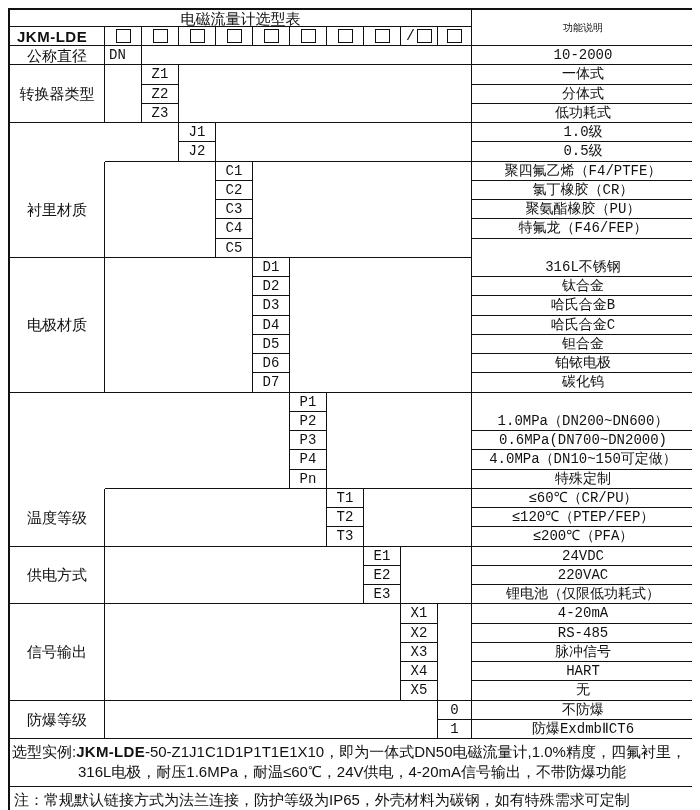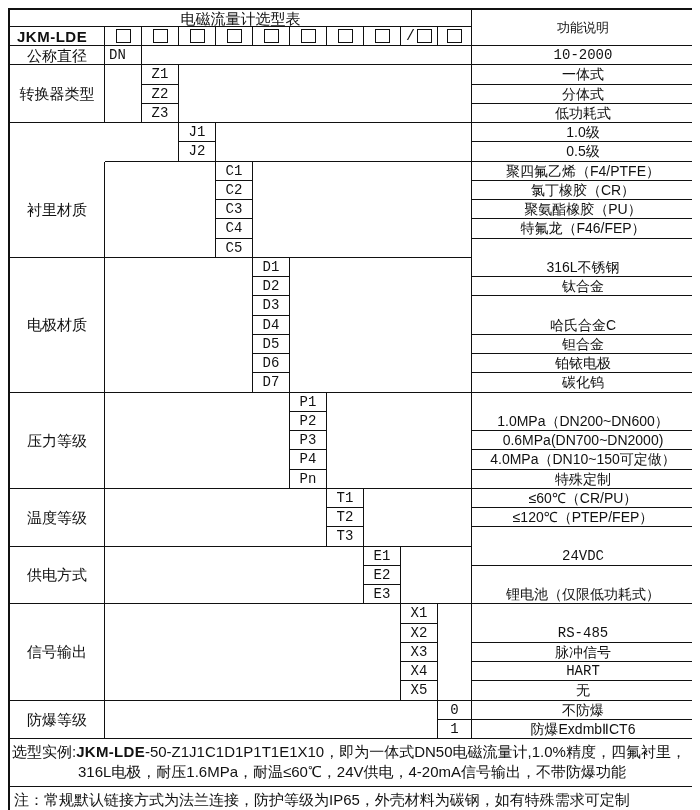--- a/index.html
+++ b/index.html
@@ -5,30 +5,30 @@
   html,body{margin:0;padding:0;background:#fff;}
   body{margin:8px;font-family:"Liberation Sans",sans-serif;color:#111;}
   .sheet{width:684px;border:2px solid #111;background:#fff;}
   .grid{display:grid;grid-template-columns:95px repeat(9,37px) 34px 222px;
         grid-template-rows:17px 19px repeat(36,19.25px);}
   .c{border-right:1px solid #111;border-bottom:1px solid #111;
      display:flex;align-items:center;justify-content:center;
      font-size:14px;line-height:1;overflow:hidden;white-space:nowrap;background:#fff;}
   .noR{border-right:none;}
   .title{font-size:15px;}
-  .func{font-size:13px;}
+  .func{font-size:10px;}
   .lab{font-size:15px;}
   .m{font-family:"Liberation Mono","DejaVu Sans Mono",monospace;}
   .code{font-family:"Liberation Mono","DejaVu Sans Mono",monospace;font-size:14px;}
   .model{justify-content:flex-start;padding-left:7px;font-weight:bold;
          font-size:15px;letter-spacing:.5px;}
   .dn{justify-content:flex-start;padding-left:4px;}
   .box{display:inline-block;width:13px;height:12px;border:1px solid #111;background:#fff;}
   .slash{font-size:15px;margin-right:2px;font-family:"Liberation Mono",monospace;}
-  .desc{font-size:14px;}
+  .desc{font-size:14px;font-family:Liberation Mono, monospace;}
   .note1{border-bottom:1px solid #111;padding:3px 2px;min-height:37px;font-size:15px;line-height:1.35;}
   .note1 .l1{text-align:left;}
   .note1 .l2{text-align:center;}
   .note2{padding:3px 4px;font-size:15px;min-height:18px;line-height:1.3;}
   b{font-weight:bold;letter-spacing:.3px;}
 </style>
 </head>
 <body>
 
 <div class="sheet">
@@ -110,64 +110,67 @@
     <div class="c code" style="grid-area:14/6">D1</div>
     <div class="c code" style="grid-area:15/6">D2</div>
     <div class="c code" style="grid-area:16/6">D3</div>
     <div class="c code" style="grid-area:17/6">D4</div>
     <div class="c code" style="grid-area:18/6">D5</div>
     <div class="c code" style="grid-area:19/6">D6</div>
     <div class="c code" style="grid-area:20/6">D7</div>
     <div class="c" style="grid-area:14/7/21/12"></div>
     <div class="c desc noR" style="grid-area:14/12">316L不锈钢</div>
     <div class="c desc noR" style="grid-area:15/12">钛合金</div>
+    <div class="c desc noR" style="grid-area:16/12">哈氏合金B</div>
     <div class="c desc noR" style="grid-area:18/12">钽合金</div>
     <div class="c desc noR" style="grid-area:17/12">哈氏合金C</div>
     <div class="c desc noR" style="grid-area:19/12">铂铱电极</div>
     <div class="c desc noR" style="grid-area:20/12">碳化钨</div>
 
-    <div class="c lab" style="grid-area:21/1/26/2">压力等级</div>
     <div class="c" style="grid-area:21/2/26/7"></div>
     <div class="c code" style="grid-area:21/7">P1</div>
     <div class="c code" style="grid-area:22/7">P2</div>
     <div class="c code" style="grid-area:23/7">P3</div>
     <div class="c code" style="grid-area:24/7">P4</div>
     <div class="c code" style="grid-area:25/7">Pn</div>
     <div class="c" style="grid-area:21/8/26/12"></div>
     <div class="c desc noR" style="grid-area:22/12">1.0MPa（DN200~DN600）</div>
     <div class="c desc noR" style="grid-area:23/12">0.6MPa(DN700~DN2000)</div>
     <div class="c desc noR" style="grid-area:24/12">4.0MPa（DN10~150可定做）</div>
     <div class="c desc noR" style="grid-area:25/12">特殊定制</div>
 
     <div class="c lab" style="grid-area:26/1/29/2">温度等级</div>
     <div class="c" style="grid-area:26/2/29/8"></div>
     <div class="c code" style="grid-area:26/8">T1</div>
     <div class="c code" style="grid-area:27/8">T2</div>
     <div class="c code" style="grid-area:28/8">T3</div>
     <div class="c" style="grid-area:26/9/29/12"></div>
     <div class="c desc noR" style="grid-area:26/12">≤60℃（CR/PU）</div>
     <div class="c desc noR" style="grid-area:27/12">≤120℃（PTEP/FEP）</div>
+    <div class="c desc noR" style="grid-area:28/12">≤200℃（PFA）</div>
 
     <div class="c lab" style="grid-area:29/1/32/2">供电方式</div>
     <div class="c" style="grid-area:29/2/32/9"></div>
     <div class="c code" style="grid-area:29/9">E1</div>
     <div class="c code" style="grid-area:30/9">E2</div>
     <div class="c code" style="grid-area:31/9">E3</div>
     <div class="c" style="grid-area:29/10/32/12"></div>
     <div class="c desc m noR" style="grid-area:29/12">24VDC</div>
+    <div class="c desc m noR" style="grid-area:30/12">220VAC</div>
     <div class="c desc noR" style="grid-area:31/12">锂电池（仅限低功耗式）</div>
 
     <div class="c lab" style="grid-area:32/1/37/2">信号输出</div>
     <div class="c" style="grid-area:32/2/37/10"></div>
     <div class="c code" style="grid-area:32/10">X1</div>
     <div class="c code" style="grid-area:33/10">X2</div>
     <div class="c code" style="grid-area:34/10">X3</div>
     <div class="c code" style="grid-area:35/10">X4</div>
     <div class="c code" style="grid-area:36/10">X5</div>
     <div class="c" style="grid-area:32/11/37/12"></div>
+    <div class="c desc m noR" style="grid-area:32/12">4-20mA</div>
     <div class="c desc m noR" style="grid-area:33/12">RS-485</div>
     <div class="c desc noR" style="grid-area:34/12">脉冲信号</div>
     <div class="c desc m noR" style="grid-area:35/12">HART</div>
     <div class="c desc noR" style="grid-area:36/12">无</div>
 
     <div class="c lab" style="grid-area:37/1/39/2">防爆等级</div>
     <div class="c" style="grid-area:37/2/39/11"></div>
     <div class="c code" style="grid-area:37/11">0</div>
     <div class="c code" style="grid-area:38/11">1</div>
     <div class="c desc noR" style="grid-area:37/12">不防爆</div>

